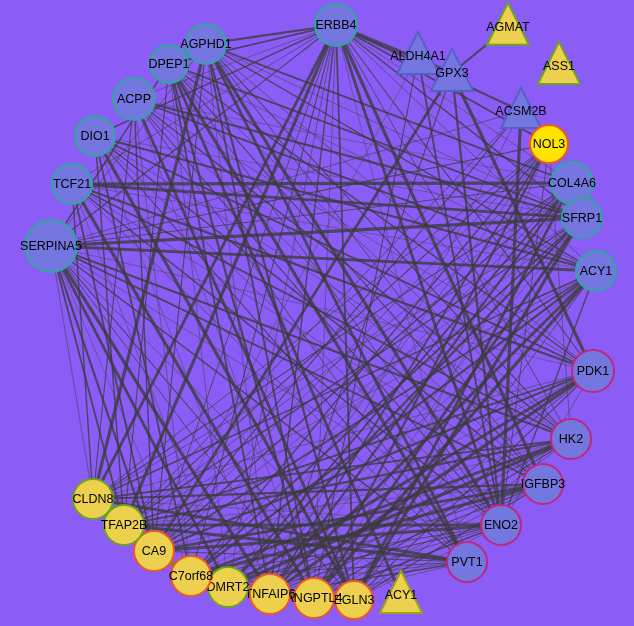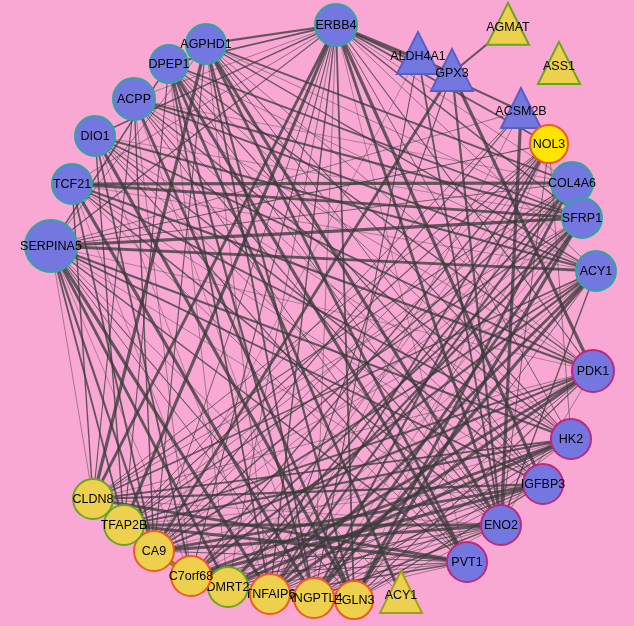--- a/index.html
+++ b/index.html
@@ -1,19 +1,19 @@
 <!DOCTYPE html>
 <html><head>
 <meta charset="utf-8">
 <style>
   html,body{margin:0;padding:0;background:#ffffff;}
   .canvas-wrap{
     position:relative;
     width:634px;height:626px;
-    background:#f9a8d4;
+    background:#8b5cf6;
     overflow:hidden;
     font-family:"Liberation Sans", sans-serif;
   }
   svg text{
     font-family:"Liberation Sans", sans-serif;
     font-size:12.5px;
     fill:#000000;
     text-anchor:middle;
     pointer-events:none;
   }

